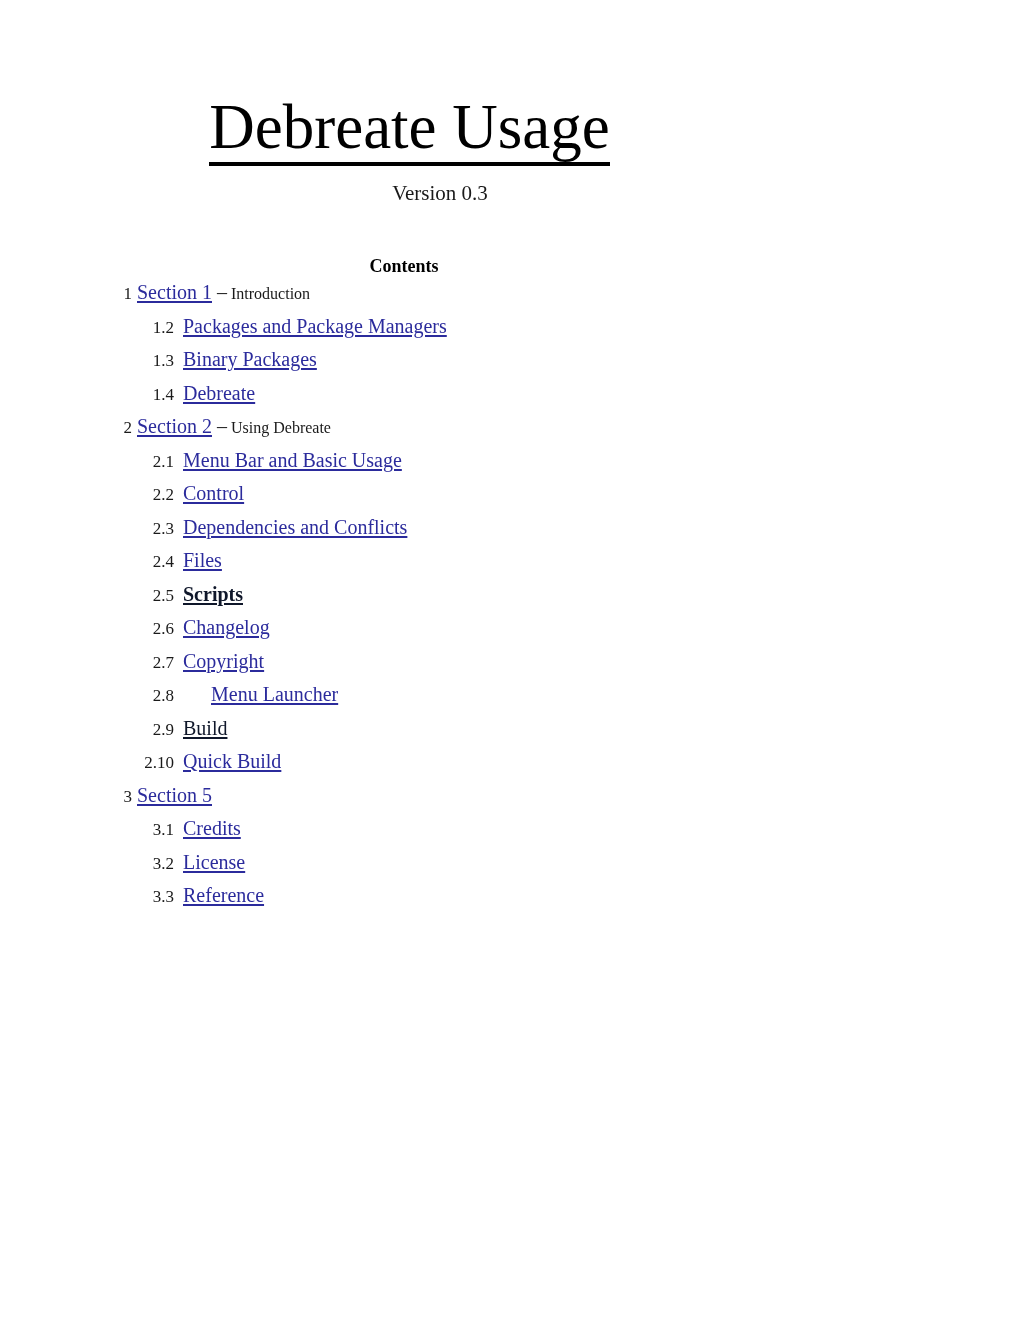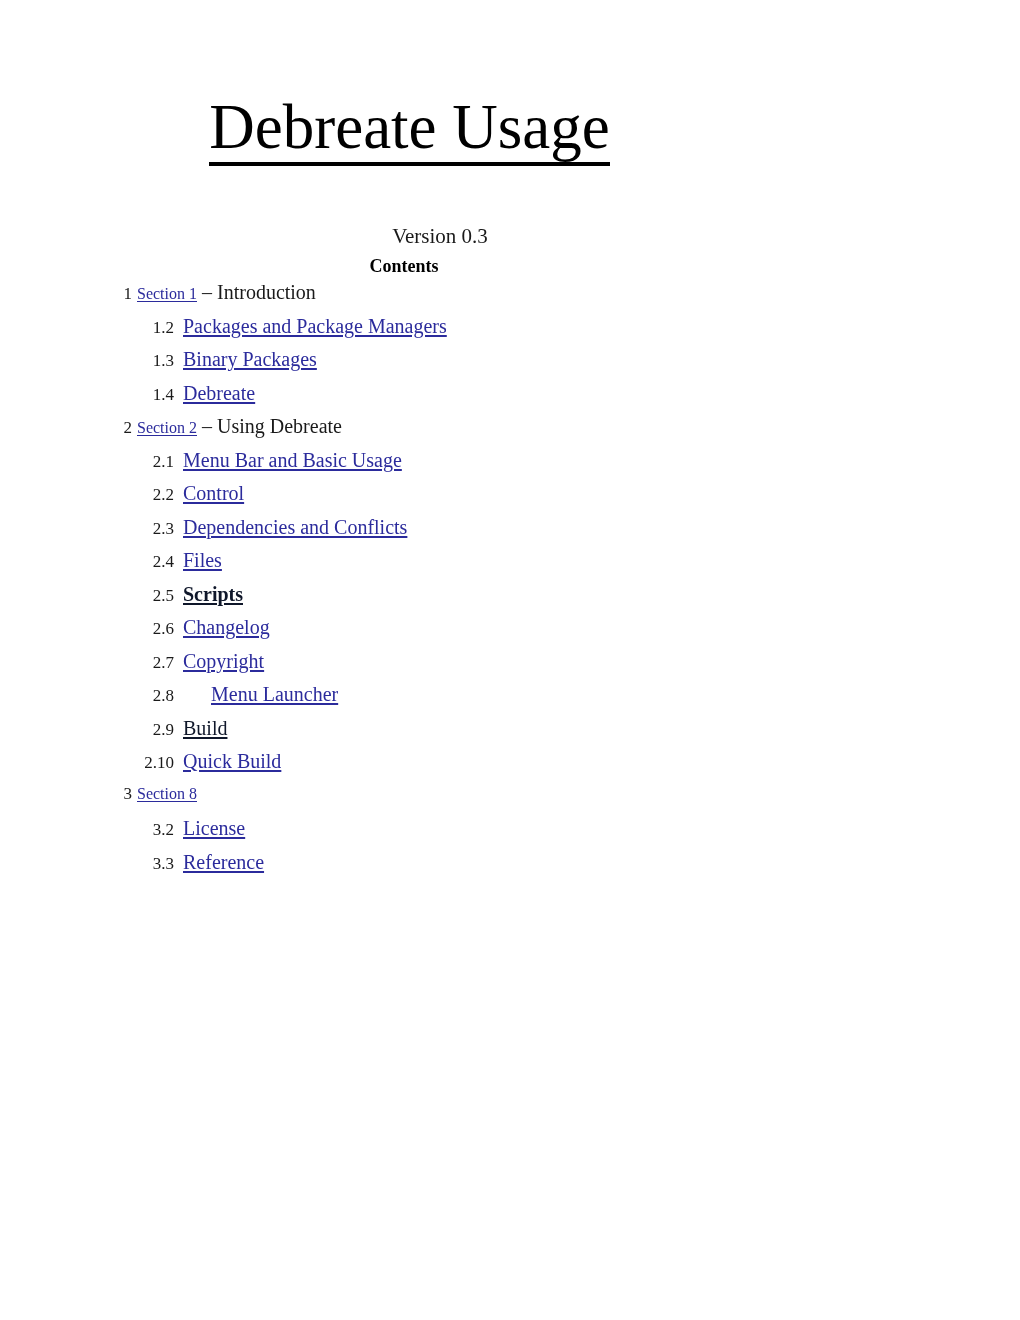--- a/index.html
+++ b/index.html
@@ -42,21 +42,20 @@
   }
   .doc-version {
     position: absolute;
     top: 181px;
     left: 0;
     width: 880px;
     text-align: center;
     font-size: 21px;
     font-weight: normal;
     color: #1a1a1a;
-    margin-top: 43px;
   }
 
   
   .contents-heading {
     position: absolute;
     top: 256px;
     left: 0;
     width: 808px;
     text-align: center;
     font-size: 18px;
@@ -99,29 +98,29 @@
     margin-right: 9px;
   }
   .toc-link {
     font-size: 20px;
     color: #2b2b9c;
     text-decoration: underline;
     text-underline-offset: 2px;
     cursor: pointer;
   }
   .level-1 .toc-link {
-    font-size: 16px;
+    font-size: 20px;
   }
   .toc-dash {
     font-size: 20px;
     color: #1a1a1a;
     padding-left: 5px;
   }
   .toc-desc {
-    font-size: 20px;
+    font-size: 16px;
     color: #1a1a1a;
   }
 </style>
 </head>
 <body>
 
 <div class="page">
 
   <h1 class="doc-title"><span class="title-text">Debreate Usage</span></h1>
 
@@ -189,21 +188,25 @@
       <div class="toc-row level-2">
         <span class="toc-num">2.9</span>
         <a class="toc-link" style="color: #0f172a;">Build</a>
       </div>
       <div class="toc-row level-2">
         <span class="toc-num">2.10</span>
         <a class="toc-link" style="color: rgb(43, 43, 156);">Quick Build</a>
       </div>
       <div class="toc-row level-1">
         <span class="toc-num">3</span>
-        <a class="toc-link" style="color: rgb(43, 43, 156);">Section 8</a>
+        <a class="toc-link" style="color: rgb(43, 43, 156);">Section 5</a>
+      </div>
+      <div class="toc-row level-2">
+        <span class="toc-num">3.1</span>
+        <a class="toc-link" style="color: rgb(43, 43, 156);">Credits</a>
       </div>
       <div class="toc-row level-2">
         <span class="toc-num">3.2</span>
         <a class="toc-link" style="color: rgb(43, 43, 156); text-align: center;">License</a>
       </div>
       <div class="toc-row level-2">
         <span class="toc-num">3.3</span>
         <a class="toc-link" style="color: rgb(43, 43, 156);">Reference</a>
       </div>
     </div>

